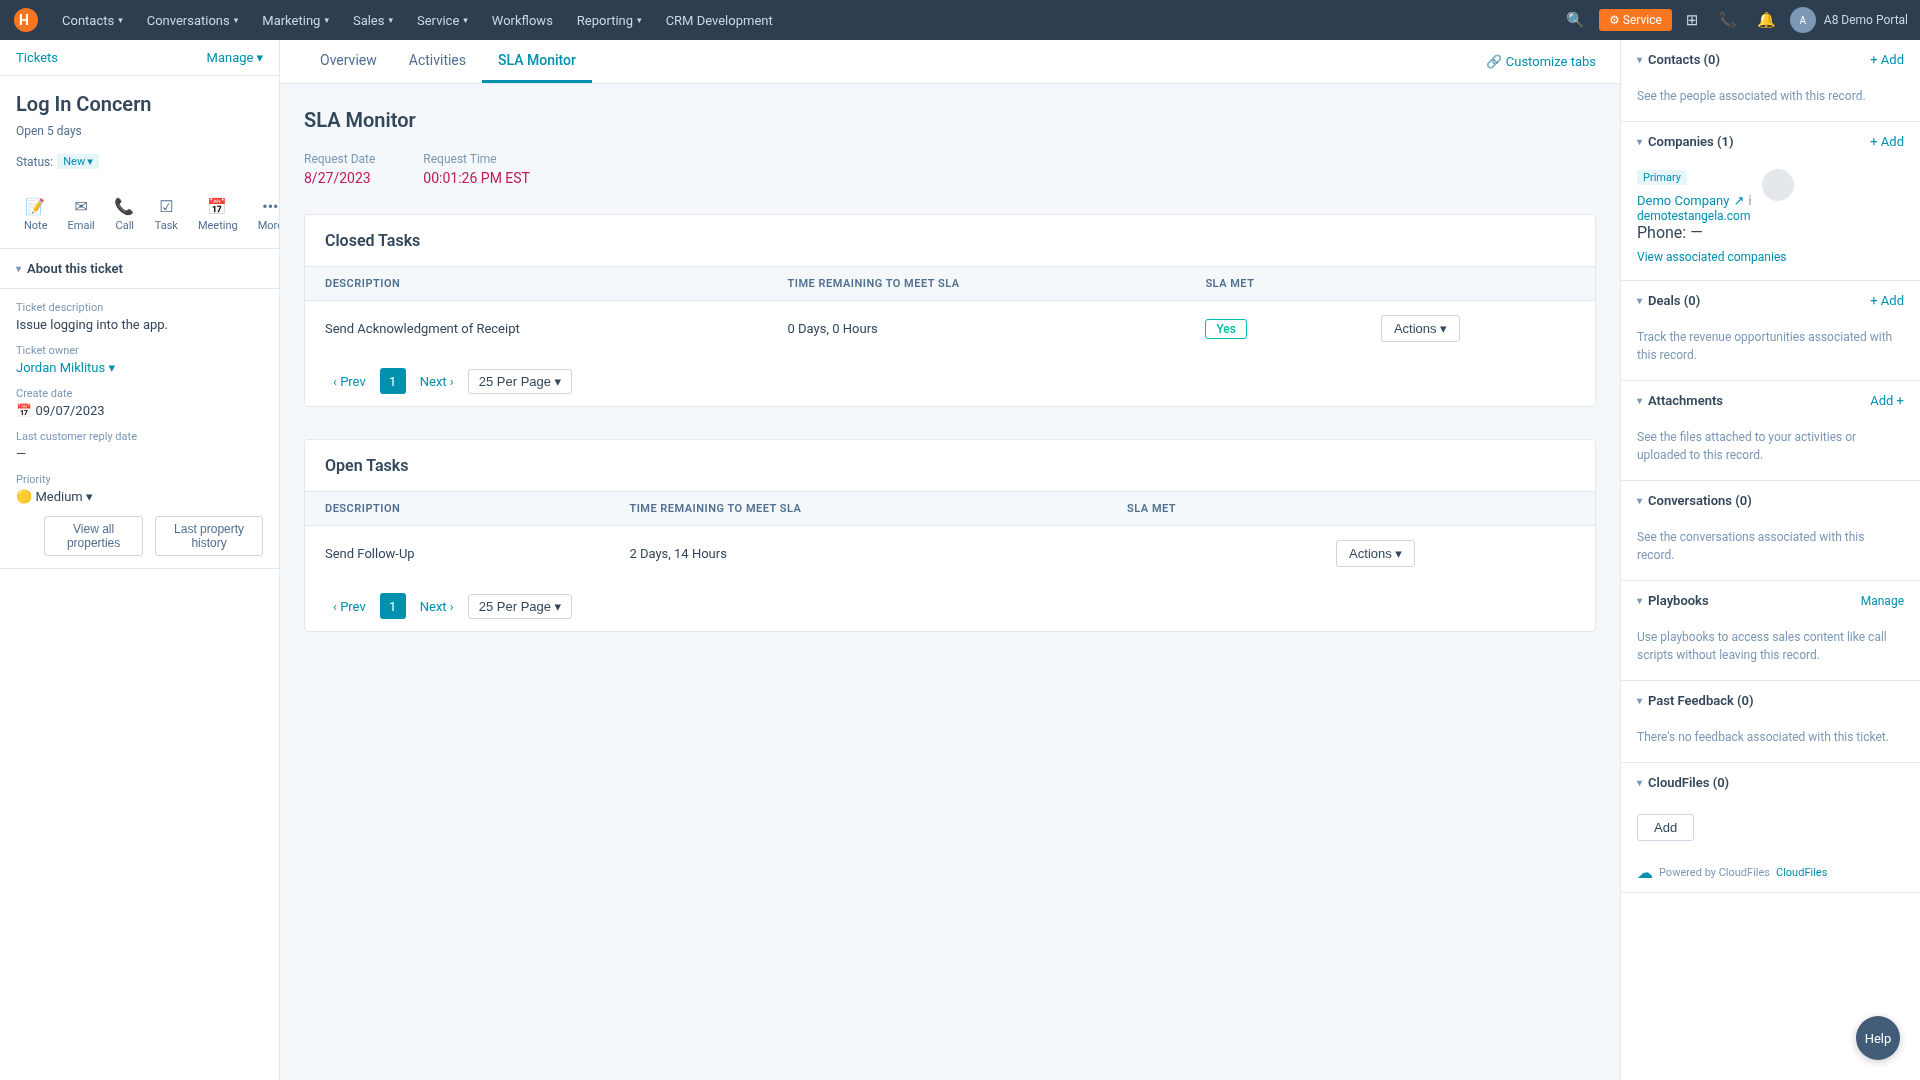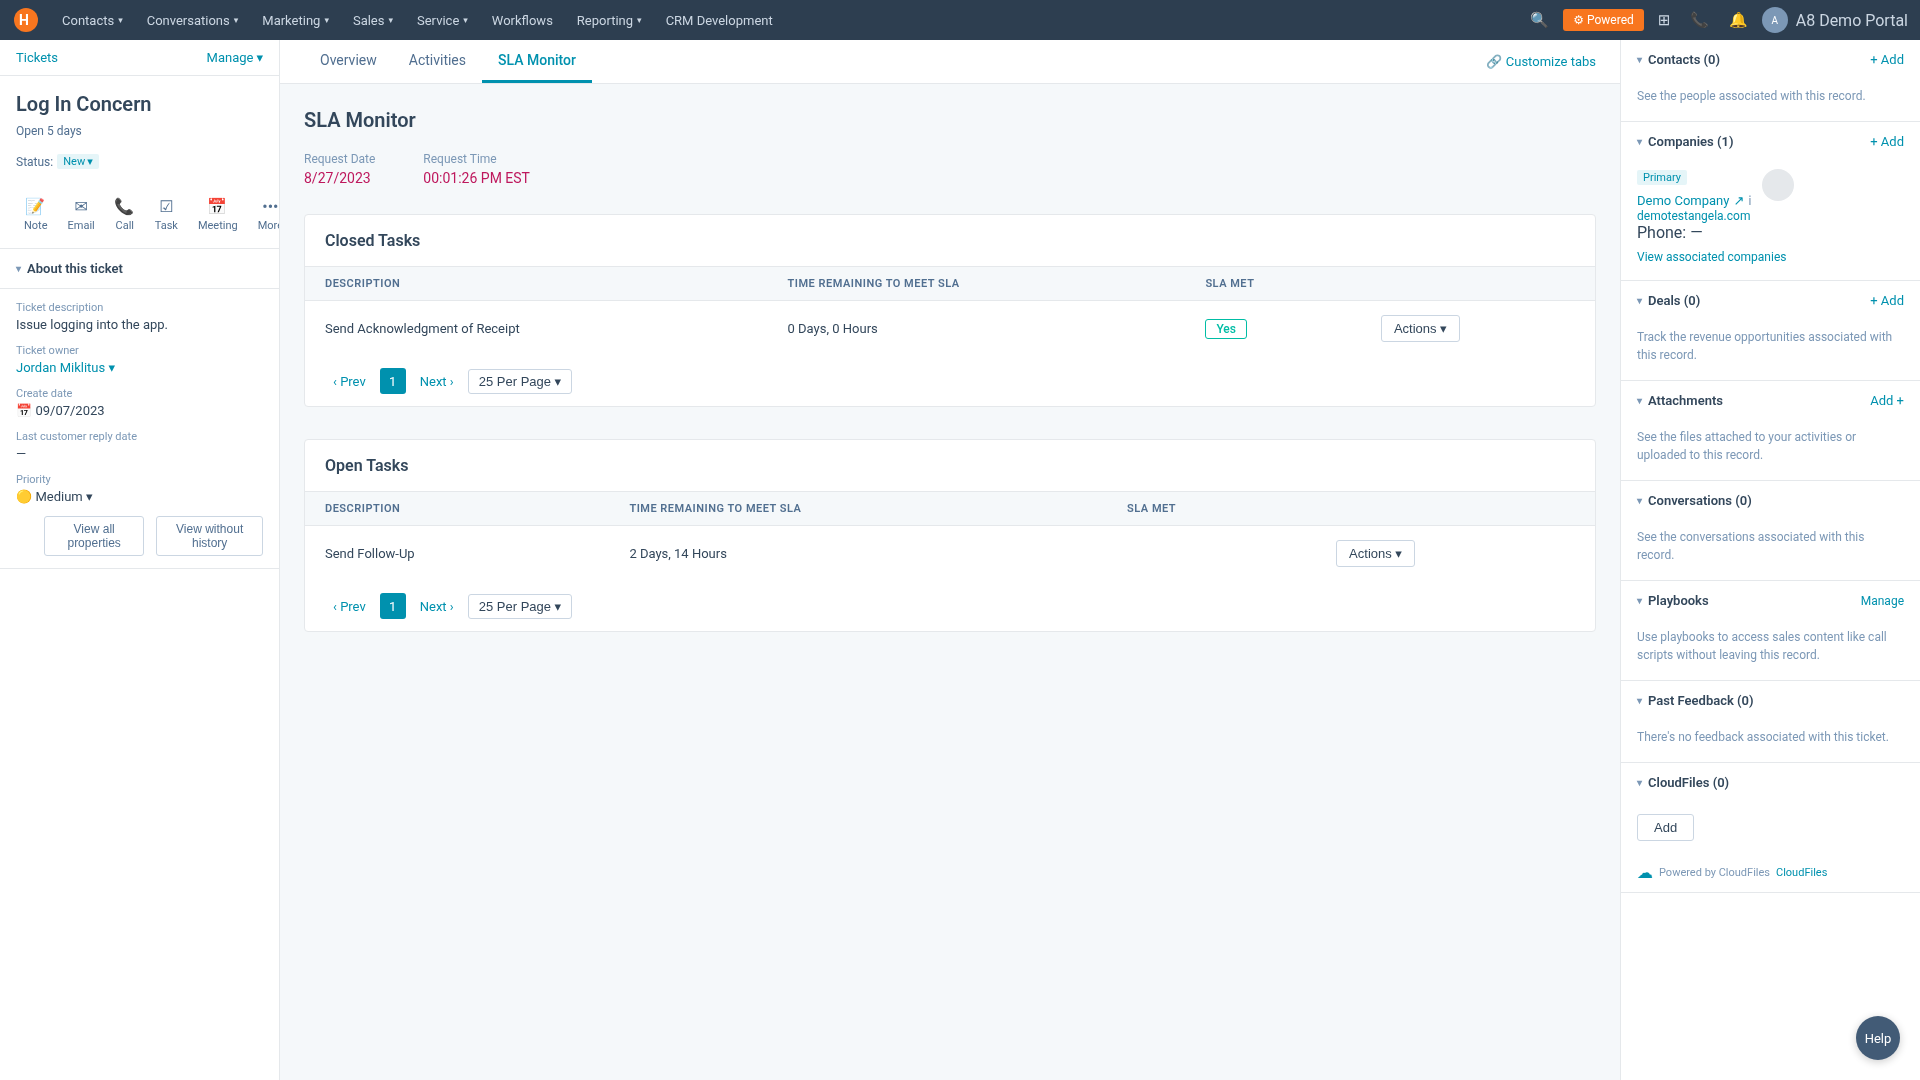--- a/index.html
+++ b/index.html
@@ -9,21 +9,21 @@
     .top-nav { background: #2d3e50; height: 40px; display: flex; align-items: center; padding: 0 12px; gap: 4px; }
     .nav-logo { width: 28px; height: 28px; margin-right: 8px; }
     .nav-logo svg { fill: #f8761f; }
     .nav-item { color: #cbd6e2; font-size: 13px; padding: 4px 10px; cursor: pointer; border-radius: 3px; display: flex; align-items: center; gap: 4px; }
     .nav-item .chevron { font-size: 9px; }
     .nav-spacer { flex: 1; }
     .nav-right { display: flex; align-items: center; gap: 8px; }
     .nav-icon-btn { color: #cbd6e2; cursor: pointer; padding: 4px 6px; border-radius: 3px; font-size: 15px; }
     .nav-upgrade { background: #f8761f; color: #fff; border-radius: 3px; padding: 4px 10px; font-size: 12px; cursor: pointer; display: flex; align-items: center; gap: 4px; }
     .nav-avatar { width: 26px; height: 26px; background: #7c98b6; border-radius: 50%; display: flex; align-items: center; justify-content: center; color: #fff; font-size: 10px; cursor: pointer; }
-    .nav-portal { color: #cbd6e2; font-size: 16px; }
+    .nav-portal { color: #cbd6e2; font-size: 12px; }
 
     
     .app-layout { display: flex; height: calc(1080px - 40px); }
 
     
     .left-panel { width: 280px; background: #fff; border-right: 1px solid #e5e8eb; overflow-y: auto; flex-shrink: 0; }
     .left-panel-header { padding: 10px 16px; display: flex; align-items: center; justify-content: space-between; border-bottom: 1px solid #e5e8eb; }
     .breadcrumb-tickets { color: #0091ae; font-size: 13px; cursor: pointer; }
     .actions-btn { color: #0091ae; font-size: 13px; cursor: pointer; display: flex; align-items: center; gap: 3px; }
     .ticket-title { padding: 16px 16px 4px; font-size: 20px; font-weight: 600; color: #33475b; }
@@ -113,21 +113,21 @@
   <div class="nav-item">Conversations <span class="chevron">▾</span></div>
   <div class="nav-item">Marketing <span class="chevron">▾</span></div>
   <div class="nav-item">Sales <span class="chevron">▾</span></div>
   <div class="nav-item">Service <span class="chevron">▾</span></div>
   <div class="nav-item">Workflows</div>
   <div class="nav-item">Reporting <span class="chevron">▾</span></div>
   <div class="nav-item">CRM Development</div>
   <div class="nav-spacer"></div>
   <div class="nav-right">
     <div class="nav-icon-btn">🔍</div>
-    <div class="nav-upgrade">⚙ Powered</div>
+    <div class="nav-upgrade">⚙ Service</div>
     <div class="nav-icon-btn">⊞</div>
     <div class="nav-icon-btn">📞</div>
     <div class="nav-icon-btn">🔔</div>
     <div class="nav-avatar">A</div>
     <div class="nav-portal">A8 Demo Portal</div>
   </div>
 </nav>
 
 <div class="app-layout">
 
@@ -194,21 +194,21 @@
       <div class="field-group">
         <div class="field-label">Last customer reply date</div>
         <div class="field-value">—</div>
       </div>
       <div class="field-group">
         <div class="field-label">Priority</div>
         <div class="field-value">🟡 Medium ▾</div>
       </div>
       <div class="btn-row">
         <button class="btn-sm">View all properties</button>
-        <button class="btn-sm">View without history</button>
+        <button class="btn-sm">Last property history</button>
       </div>
     </div>
   </div>
 
   <div class="main-content">
 
     <div class="tabs-bar">
       <div class="tab">Overview</div>
       <div class="tab">Activities</div>
       <div class="tab active">SLA Monitor</div>

